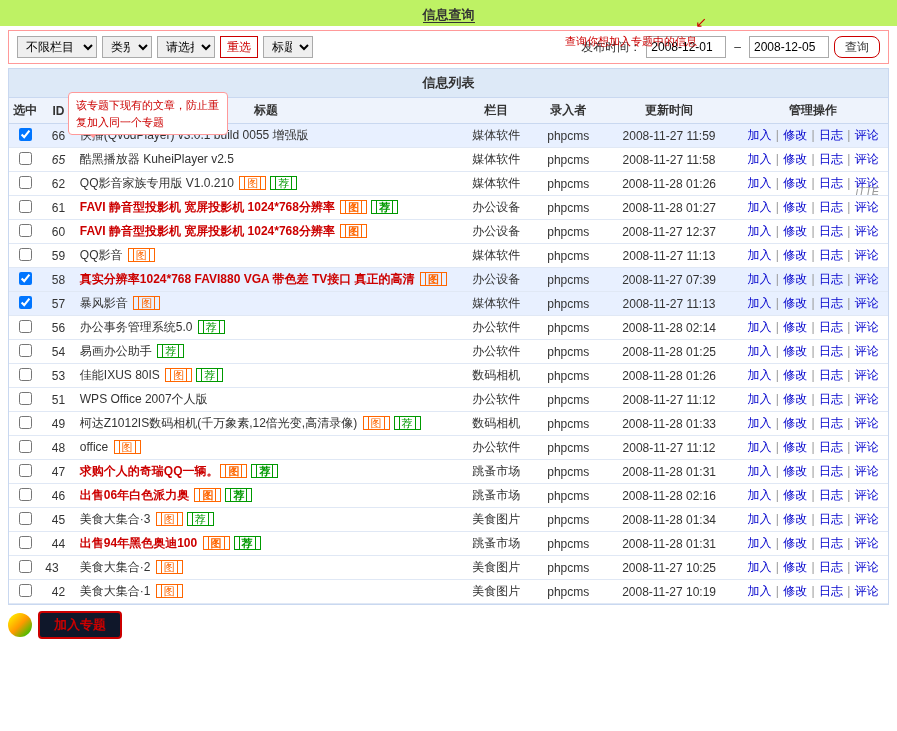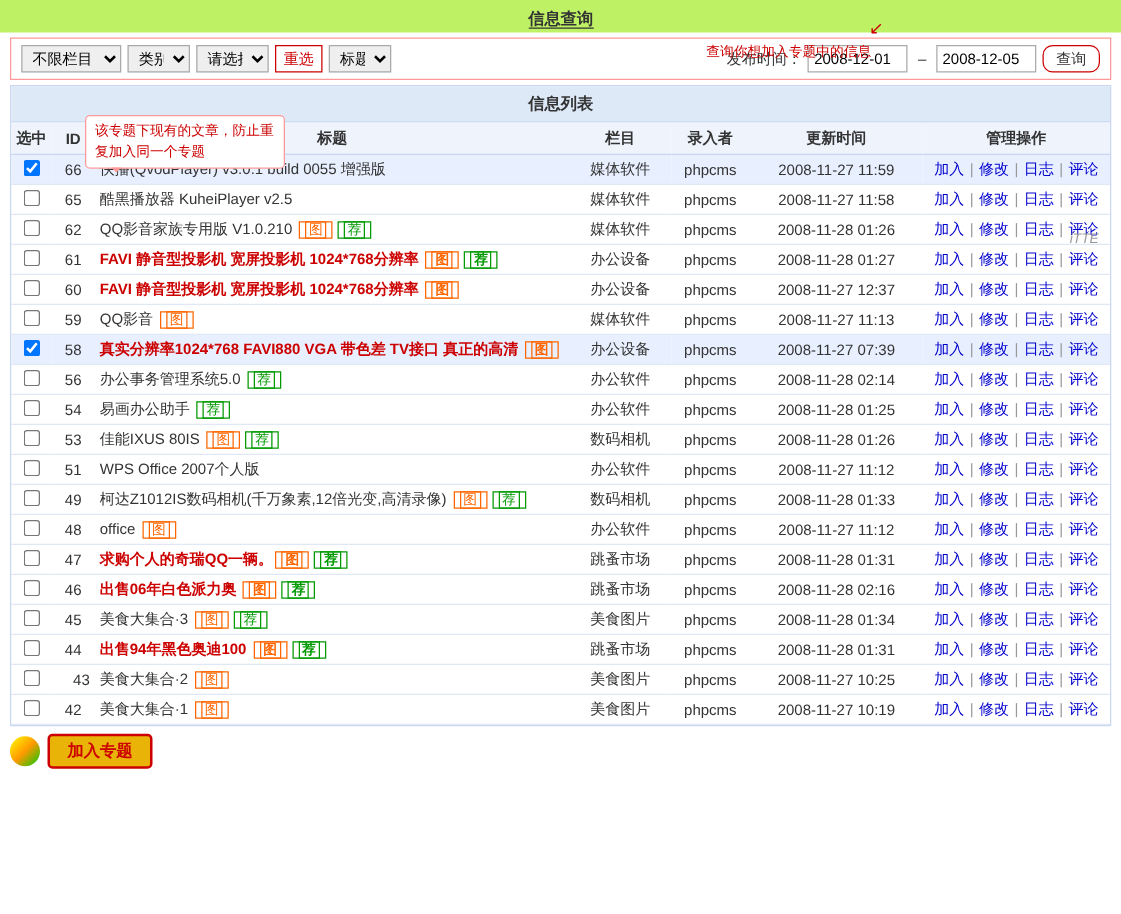--- a/index.html
+++ b/index.html
@@ -118,21 +118,21 @@
     .title-red { color: #c00; font-weight: bold; }
     .title-blue { color: #00c; }
     .badge-img { color: #f60; font-size: 11px; border: 1px solid #f60; padding: 0 2px; margin: 0 2px; }
     .badge-rec { color: #090; font-size: 11px; border: 1px solid #090; padding: 0 2px; margin: 0 2px; }
     .bottom-bar {
       margin: 6px 8px;
       display: flex;
       align-items: center;
     }
     .add-topic-btn {
-      background: #eab308;
+      background: #0f172a;
       border: 2px solid #c00;
       color: #c00;
       padding: 3px 14px;
       cursor: pointer;
       font-size: 13px;
       font-weight: bold;
       border-radius: 4px;
     }
     .annotation-bubble {
       position: absolute;
@@ -225,21 +225,21 @@
             <td class="col-select checkbox-col"><input type="checkbox" checked="" style=""></td>
             <td class="col-id" style="text-align: center;">66</td>
             <td class="col-title"><span class="title-blue" style="color: rgb(51, 51, 51);">快播(QvodPlayer) v3.0.1 build 0055 增强版</span></td>
             <td class="col-cate">媒体软件</td>
             <td class="col-author">phpcms</td>
             <td class="col-time">2008-11-27 11:59</td>
             <td class="col-ops"><a class="ops-link" href="#">加入</a><span class="ops-sep"> | </span><a class="ops-link" href="#">修改</a><span class="ops-sep"> | </span><a class="ops-link" href="#">日志</a><span class="ops-sep"> | </span><a class="ops-link" href="#">评论</a></td>
           </tr>
           <tr>
             <td class="col-select checkbox-col"><input type="checkbox" style=""></td>
-            <td class="col-id" style="text-align: center;">65</td>
+            <td class="col-id" style="text-align: center; font-style: italic;">65</td>
             <td class="col-title"><span class="title-blue" style="color: rgb(51, 51, 51);">酷黑播放器 KuheiPlayer v2.5</span></td>
             <td class="col-cate">媒体软件</td>
             <td class="col-author">phpcms</td>
             <td class="col-time">2008-11-27 11:58</td>
             <td class="col-ops"><a class="ops-link" href="#">加入</a><span class="ops-sep"> | </span><a class="ops-link" href="#">修改</a><span class="ops-sep"> | </span><a class="ops-link" href="#">日志</a><span class="ops-sep"> | </span><a class="ops-link" href="#">评论</a></td>
           </tr>
           <tr>
             <td class="col-select checkbox-col"><input type="checkbox" style=""></td>
             <td class="col-id" style="text-align: center;">62</td>
             <td class="col-title"><span class="title-blue" style="color: rgb(51, 51, 51);">QQ影音家族专用版 V1.0.210 <span class="badge-img"><span class="badge-img">图</span></span><span class="badge-rec"><span class="badge-rec">荐</span></span></span></td>
@@ -277,20 +277,29 @@
           </tr>
           <tr class="checked-row">
             <td class="col-select checkbox-col"><input type="checkbox" checked="" style=""></td>
             <td class="col-id" style="text-align: center;">58</td>
             <td class="col-title"><span class="title-red" style="color: rgb(204, 0, 0); font-weight: bold;">真实分辨率1024*768 FAVI880 VGA 带色差 TV接口 真正的高清 <span class="badge-img"><span class="badge-img">图</span></span></span></td>
             <td class="col-cate">办公设备</td>
             <td class="col-author">phpcms</td>
             <td class="col-time">2008-11-27 07:39</td>
             <td class="col-ops"><a class="ops-link" href="#">加入</a><span class="ops-sep"> | </span><a class="ops-link" href="#">修改</a><span class="ops-sep"> | </span><a class="ops-link" href="#">日志</a><span class="ops-sep"> | </span><a class="ops-link" href="#">评论</a></td>
           </tr>
+          <tr class="checked-row">
+            <td class="col-select checkbox-col"><input type="checkbox" checked="" style=""></td>
+            <td class="col-id" style="text-align: center;">57</td>
+            <td class="col-title"><span class="title-blue" style="color: rgb(51, 51, 51);">暴风影音 <span class="badge-img"><span class="badge-img">图</span></span></span></td>
+            <td class="col-cate">媒体软件</td>
+            <td class="col-author">phpcms</td>
+            <td class="col-time">2008-11-27 11:13</td>
+            <td class="col-ops"><a class="ops-link" href="#">加入</a><span class="ops-sep"> | </span><a class="ops-link" href="#">修改</a><span class="ops-sep"> | </span><a class="ops-link" href="#">日志</a><span class="ops-sep"> | </span><a class="ops-link" href="#">评论</a></td>
+          </tr>
           <tr>
             <td class="col-select checkbox-col"><input type="checkbox" style=""></td>
             <td class="col-id" style="text-align: center;">56</td>
             <td class="col-title"><span class="title-blue" style="color: rgb(51, 51, 51);">办公事务管理系统5.0  <span class="badge-rec"><span class="badge-rec">荐</span></span></span></td>
             <td class="col-cate">办公软件</td>
             <td class="col-author">phpcms</td>
             <td class="col-time">2008-11-28 02:14</td>
             <td class="col-ops"><a class="ops-link" href="#">加入</a><span class="ops-sep"> | </span><a class="ops-link" href="#">修改</a><span class="ops-sep"> | </span><a class="ops-link" href="#">日志</a><span class="ops-sep"> | </span><a class="ops-link" href="#">评论</a></td>
           </tr>
           <tr>
@@ -369,21 +378,21 @@
             <td class="col-select checkbox-col"><input type="checkbox" style=""></td>
             <td class="col-id" style="text-align: center;">44</td>
             <td class="col-title"><span class="title-red" style="color: rgb(204, 0, 0); font-weight: bold;">出售94年黑色奥迪100 <span class="badge-img"><span class="badge-img">图</span></span><span class="badge-rec"><span class="badge-rec">荐</span></span></span></td>
             <td class="col-cate">跳蚤市场</td>
             <td class="col-author">phpcms</td>
             <td class="col-time">2008-11-28 01:31</td>
             <td class="col-ops"><a class="ops-link" href="#">加入</a><span class="ops-sep"> | </span><a class="ops-link" href="#">修改</a><span class="ops-sep"> | </span><a class="ops-link" href="#">日志</a><span class="ops-sep"> | </span><a class="ops-link" href="#">评论</a></td>
           </tr>
           <tr>
             <td class="col-select checkbox-col"><input type="checkbox" style=""></td>
-            <td class="col-id" style="text-align: right;">43</td>
+            <td class="col-id" style="text-align: left;">43</td>
             <td class="col-title"><span class="title-blue" style="color: rgb(51, 51, 51);">美食大集合·2 <span class="badge-img"><span class="badge-img">图</span></span></span></td>
             <td class="col-cate">美食图片</td>
             <td class="col-author">phpcms</td>
             <td class="col-time">2008-11-27 10:25</td>
             <td class="col-ops"><a class="ops-link" href="#">加入</a><span class="ops-sep"> | </span><a class="ops-link" href="#">修改</a><span class="ops-sep"> | </span><a class="ops-link" href="#">日志</a><span class="ops-sep"> | </span><a class="ops-link" href="#">评论</a></td>
           </tr>
           <tr>
             <td class="col-select checkbox-col"><input type="checkbox" style=""></td>
             <td class="col-id" style="text-align: center;">42</td>
             <td class="col-title"><span class="title-blue" style="color: rgb(51, 51, 51);">美食大集合·1 <span class="badge-img"><span class="badge-img">图</span></span></span></td>

